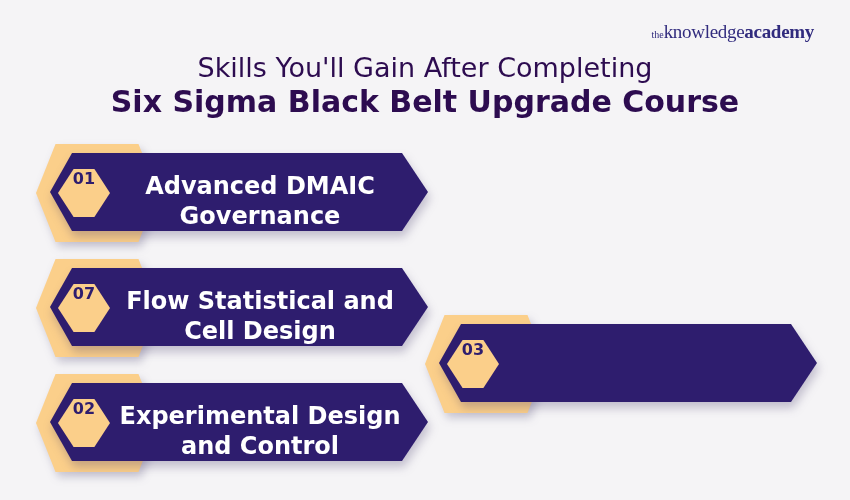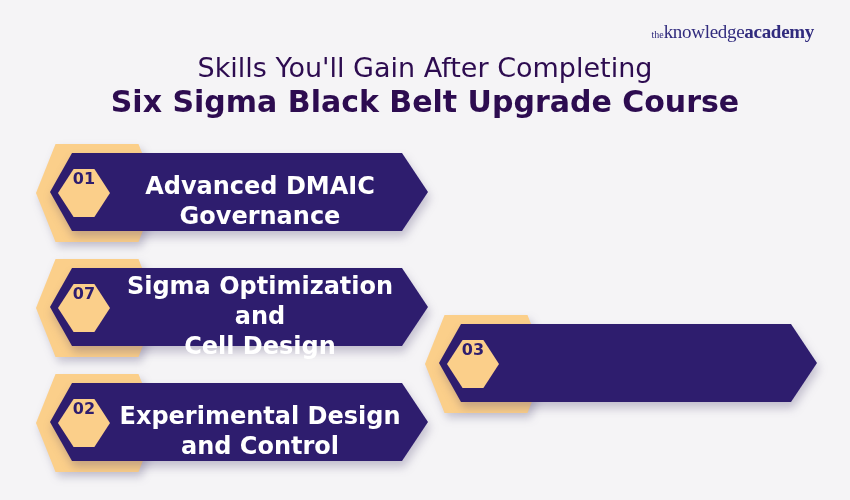--- a/index.html
+++ b/index.html
@@ -122,21 +122,21 @@
   <div class="skill pos-3">
     <div class="big-hex-wrap">
         <div class="big-hex"></div>
       </div>
     <div class="banner-wrap">
         <div class="banner"></div>
       </div>
     <div class="num-hex">
         <span>07</span>
       </div>
-    <div class="label">Sigma Optimization and
+    <div class="label">Flow Statistical and
 Cell Design</div>
   </div>
 
   <div class="skill pos-4">
     <div class="big-hex-wrap">
         <div class="big-hex"></div>
       </div>
     <div class="banner-wrap">
         <div class="banner"></div>
       </div>

